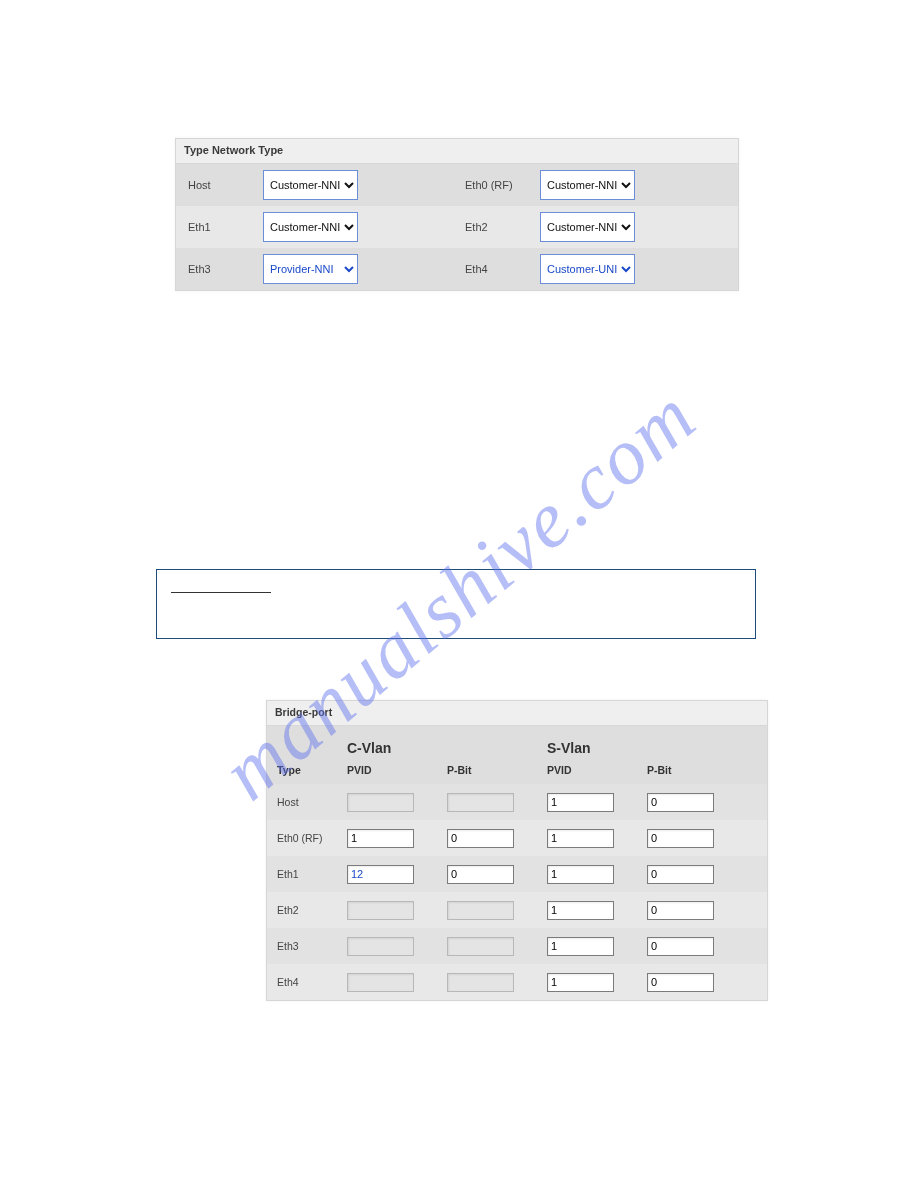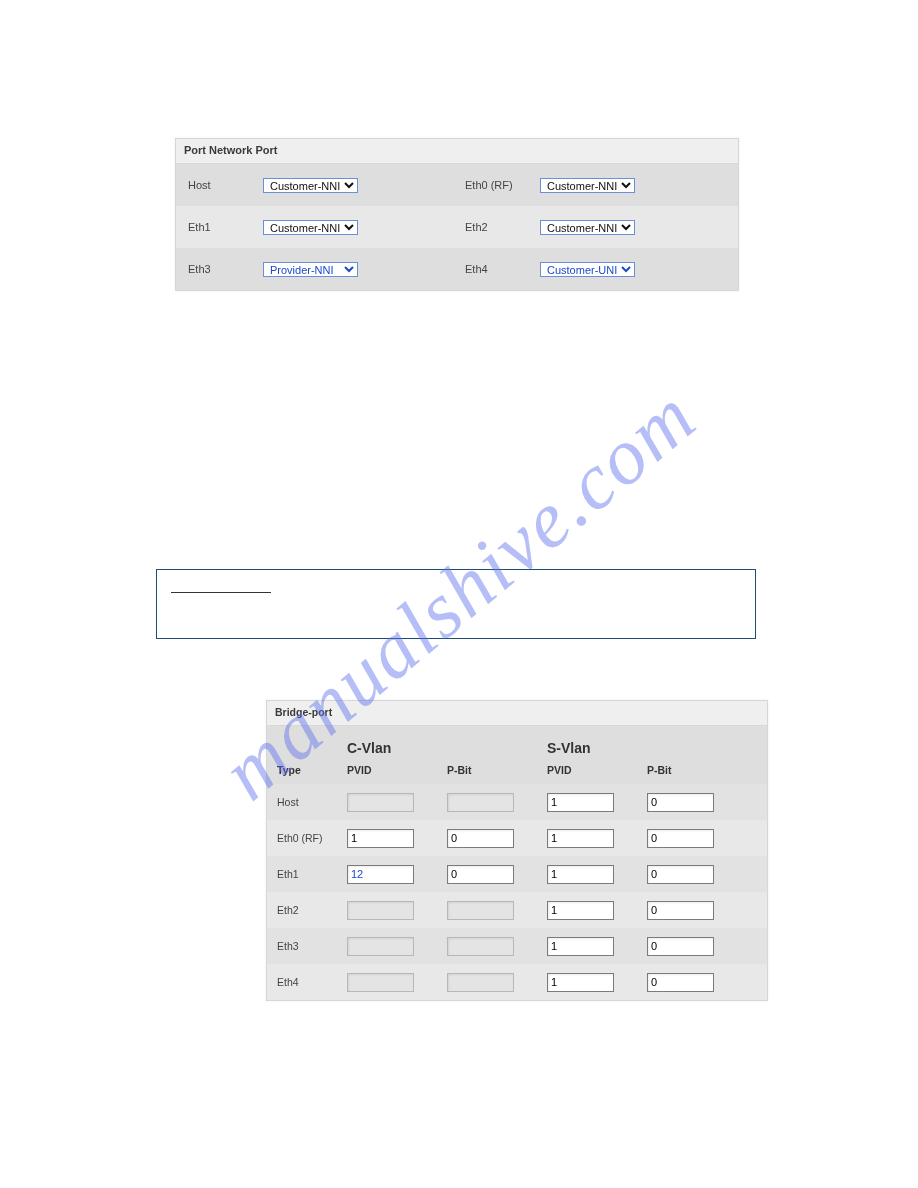--- a/index.html
+++ b/index.html
@@ -49,21 +49,21 @@
     font-size: 11px;
     color: #444;
   }
   .ctl {
     width: 190px;
   }
   select.nni {
     font-family: Arial, sans-serif;
     font-size: 11px;
     border: 1px solid #6a8fd8;
-    height: 15px;
+    height: 30px;
     background: #fff;
     padding: 0 0 0 2px;
     width: 95px;
   }
   select.nni.blue { color: #1a49c9; }
   select.nni.black { color: #111; }
 
   
   .callout {
     position: absolute;
@@ -163,21 +163,21 @@
     white-space: nowrap;
     user-select: none;
     pointer-events: none;
     z-index: 50;
   }
 </style>
 </head>
 <body>
 
 <div class="panel1">
-  <div class="panel1-title">Port Network Port</div>
+  <div class="panel1-title">Type Network Type</div>
   <div class="panel1-body">
     <div class="row z1">
       <div class="lab">Host</div>
       <div class="ctl">
         <select class="nni black">
           <option>Customer-NNI</option>
         </select>
       </div>
       <div class="lab">Eth0 (RF)</div>
       <div class="ctl">

